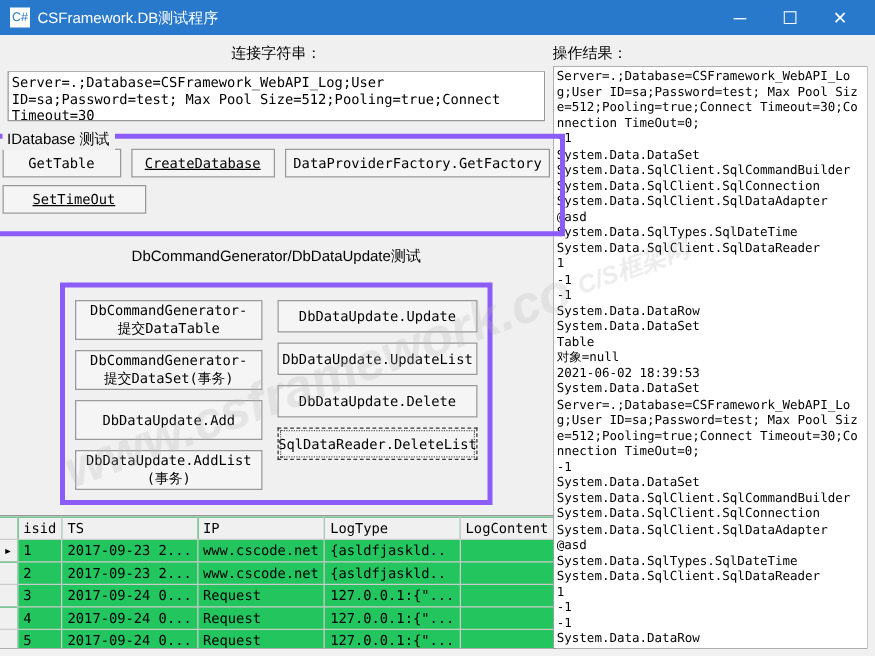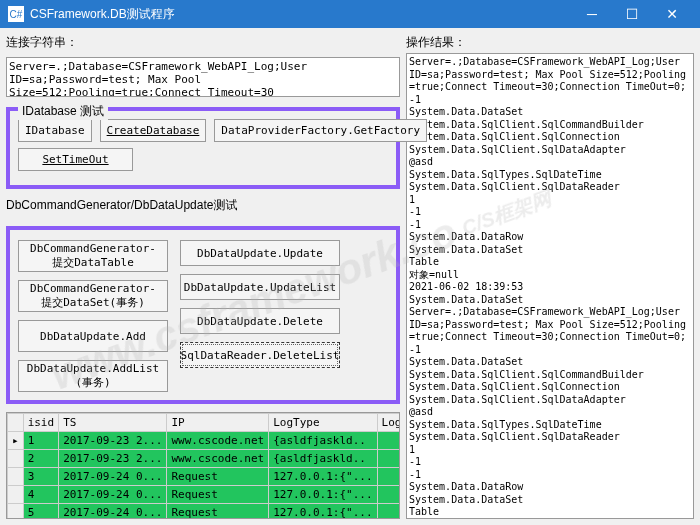--- a/index.html
+++ b/index.html
@@ -4,21 +4,21 @@
 <style>
 * { box-sizing: border-box; margin: 0; padding: 0; }
 body { font-family: "Microsoft YaHei", SimSun, sans-serif; font-size: 12px; background: #f0f0f0; overflow: hidden; }
 .window { width: 700px; height: 525px; background: #f0f0f0; display: flex; flex-direction: column; }
 .titlebar { height: 28px; background: #2879cc; color: #fff; display: flex; align-items: center; padding: 0 8px; }
 .titlebar-icon { width: 16px; height: 16px; background: #fff; margin-right: 6px; display: inline-flex; align-items: center; justify-content: center; font-size: 10px; color: #2879cc; }
 .titlebar-title { flex: 1; font-size: 12px; }
 .titlebar-btns { display: flex; gap: 0; }
 .titlebar-btn { width: 40px; height: 28px; display: flex; align-items: center; justify-content: center; color: #fff; font-size: 14px; }
 .content { flex: 1; display: flex; padding: 6px; gap: 6px; overflow: hidden; }
-.left { width: 394px; display: flex; flex-direction: column; gap: 4px; }
+.left { width: 430px; display: flex; flex-direction: column; gap: 4px; align-items: center; }
 .right { flex: 1; display: flex; flex-direction: column; }
 .label { font-size: 12px; margin-bottom: 2px; }
 .textarea { width: 100%; height: 40px; border: 1px solid #999; background: #fff; font-family: SimSun, monospace; font-size: 11px; padding: 2px; resize: none; overflow-y: scroll; }
 .groupbox { border: 4px solid #8b5cf6; padding: 8px 8px 8px 8px; margin-top: 6px; position: relative; }
 .groupbox-title { position: absolute; top: -8px; left: 8px; background: #f0f0f0; padding: 0 4px; font-size: 12px; }
 .btn-row { display: flex; gap: 8px; margin-bottom: 6px; }
 .btn { border: 1px solid #999; background: #f5f5f5; font-size: 11px; font-family: SimSun, monospace; padding: 4px 6px; text-align: center; cursor: pointer; }
 .btn.w1 { width: 95px; }
 .btn.w2 { width: 115px; text-decoration: underline; }
 .btn.w3 { width: 150px; height: 32px; display: flex; align-items: center; justify-content: center; }
@@ -51,21 +51,21 @@
   </div>
 
   <div class="content">
     <div class="left">
       <div class="label">连接字符串：</div>
       <textarea class="textarea" style="">Server=.;Database=CSFramework_WebAPI_Log;User ID=sa;Password=test; Max Pool Size=512;Pooling=true;Connect Timeout=30</textarea>
 
       <div class="groupbox">
         <span class="groupbox-title">IDatabase 测试</span>
         <div class="btn-row">
-          <div class="btn w1">IDatabase</div>
+          <div class="btn w1">GetTable</div>
           <div class="btn w2">CreateDatabase</div>
           <div class="btn" style="flex:1">DataProviderFactory.GetFactory</div>
         </div>
         <div class="btn-row">
           <div class="btn w2">SetTimeOut</div>
         </div>
       </div>
 
       <div class="label" style="margin-top:4px">DbCommandGenerator/DbDataUpdate测试</div>
       <div class="groupbox" style="padding-top:10px">

